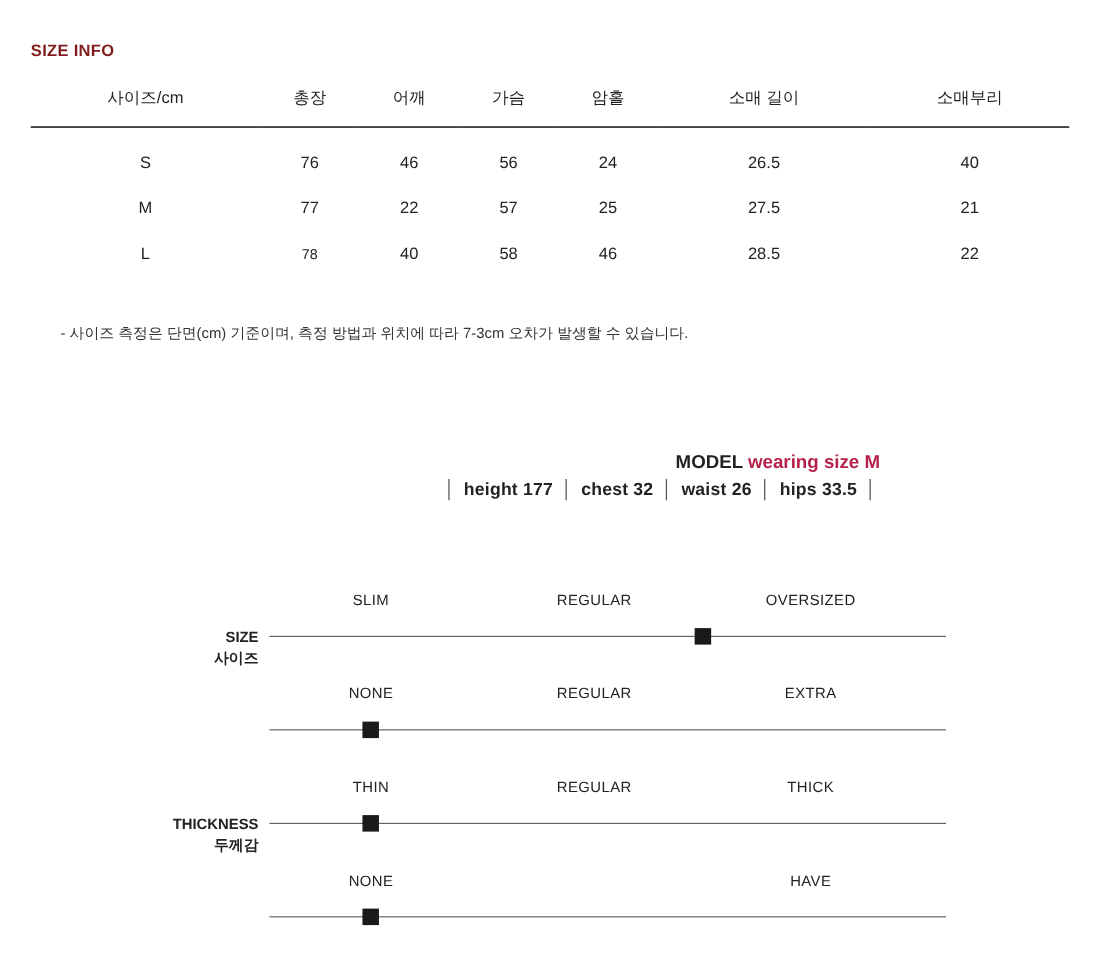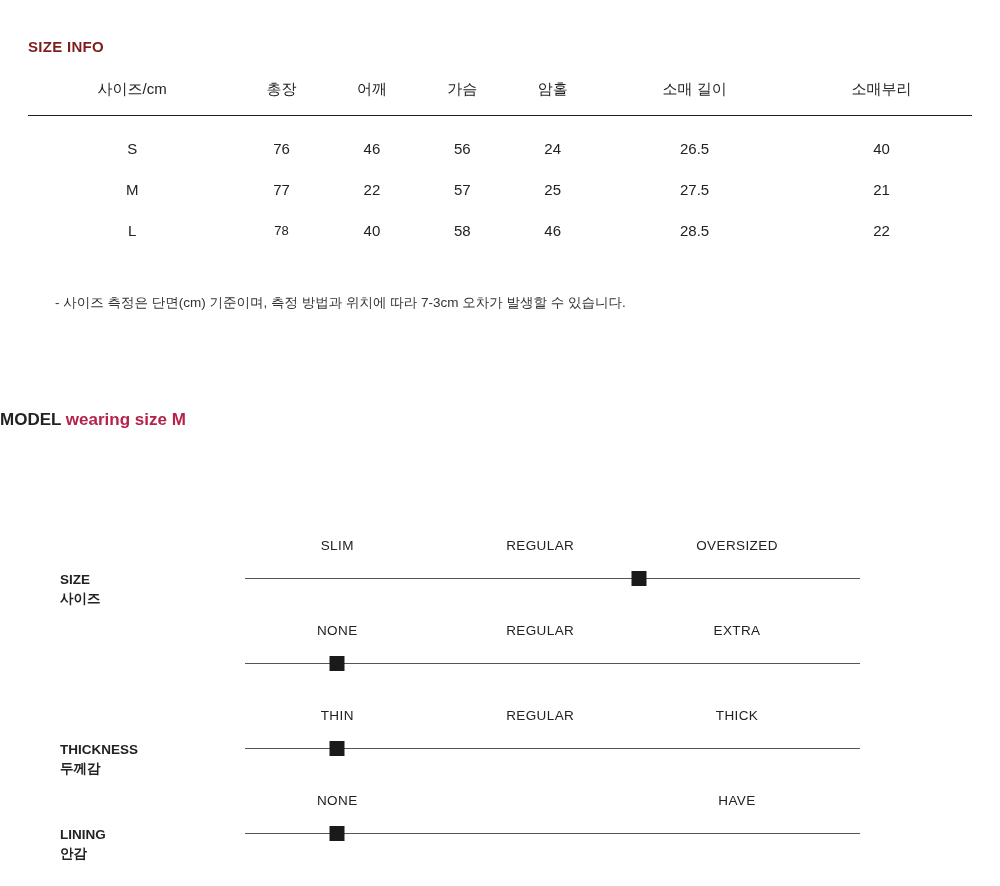--- a/index.html
+++ b/index.html
@@ -68,21 +68,21 @@
     line-height: 22px;
     color: #333;
   }
 
   
   .model-block {
     position: absolute;
     left: 0;
     top: 410px;
     width: 800px;
-    text-align: left;
+    text-align: right;
   }
   .model-line1 {
     font-size: 17px;
     font-weight: bold;
     color: #222;
   }
   .model-line1 .highlight {
     color: #b5224a;
   }
   .model-line2 {
@@ -106,20 +106,21 @@
     width: 1000px;
   }
   .gauge-row {
     position: relative;
     height: 85px;
   }
   .gauge-label {
     position: absolute;
     left: 60px;
     width: 175px;
+    text-align: right;
     top: 50px;
     font-size: 13.5px;
     font-weight: bold;
     line-height: 19px;
     color: #222;
   }
   .gauge-label .kr {
     font-weight: bold;
   }
   .gauge-track {
@@ -203,20 +204,31 @@
 </table>
 
 <div class="notes">
   <div>- 사이즈 측정은 단면(cm) 기준이며, 측정 방법과 위치에 따라 7-3cm 오차가 발생할 수 있습니다.</div>
 </div>
 
 <div class="model-block">
   <div class="model-line1">
     <span>MODEL </span><span class="highlight">wearing size M</span>
   </div>
+  <div class="model-line2">
+    <span class="sep">│</span>
+    <span>height 177</span>
+    <span class="sep">│</span>
+    <span>chest 32</span>
+    <span class="sep">│</span>
+    <span>waist 26</span>
+    <span class="sep">│</span>
+    <span>hips 33.5</span>
+    <span class="sep">│</span>
+  </div>
 </div>
 
 <div class="gauges">
 
   <div class="gauge-row">
     <div class="gauge-label">
       <div>SIZE</div>
       <div class="kr">사이즈</div>
     </div>
     <div class="gauge-ticks">
@@ -249,24 +261,20 @@
       <span class="gauge-tick" style="left:15%">THIN</span>
       <span class="gauge-tick" style="left:48%">REGULAR</span>
       <span class="gauge-tick" style="left:80%">THICK</span>
     </div>
     <div class="gauge-track">
       <div class="gauge-marker" style="left:15%; top:-7px;"></div>
     </div>
   </div>
 
   <div class="gauge-row">
-    <div class="gauge-label">
-      <div>LINING</div>
-      <div class="kr">안감</div>
-    </div>
     <div class="gauge-ticks">
       <span class="gauge-tick" style="left:15%">NONE</span>
       <span class="gauge-tick" style="left:80%">HAVE</span>
     </div>
     <div class="gauge-track">
       <div class="gauge-marker" style="left:15%; top:-7px;"></div>
     </div>
   </div>
 
 </div>

